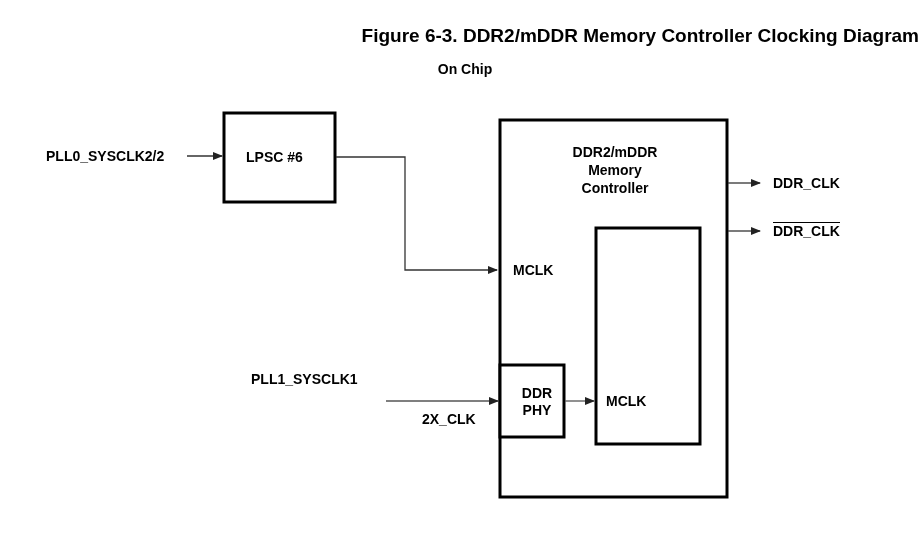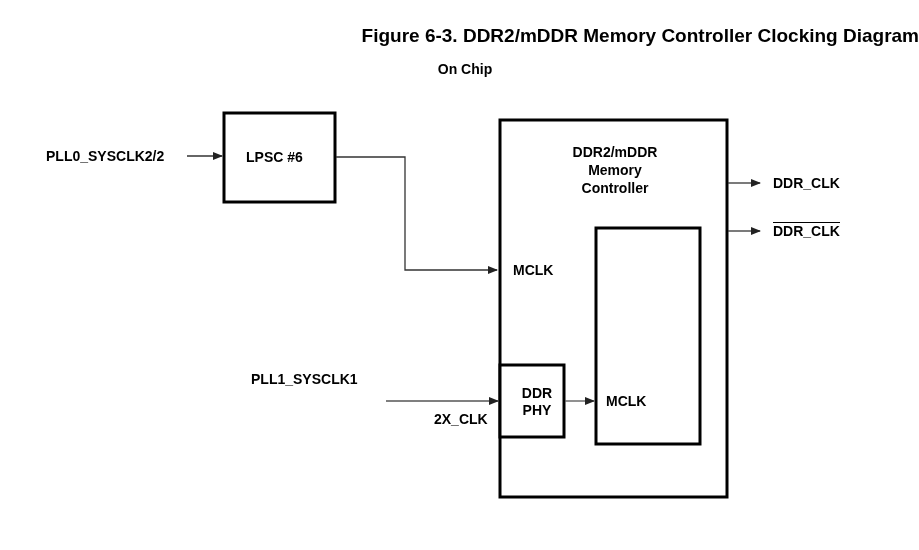--- a/index.html
+++ b/index.html
@@ -54,20 +54,20 @@
   <div>Memory</div>
   <div>Controller</div>
 </div>
 
 <div class="abs lbl" style="left:773px; top:175px;">DDR_CLK</div>
 <div class="abs lbl overline" style="left:773px; top:222px;">DDR_CLK</div>
 
 <div class="abs lbl" style="left:513px; top:262px;">MCLK</div>
 
 <div class="abs lbl" style="left:251px; top:371px;">PLL1_SYSCLK1</div>
-<div class="abs lbl" style="left:422px; top:411px;margin-left:12px;">2X_CLK</div>
+<div class="abs lbl" style="left:422px; top:411px;">2X_CLK</div>
 
 <div class="abs lbl ctr" style="left:502px; width:70px; top:385px; line-height:17px;">
   <div>DDR</div>
   <div>PHY</div>
 </div>
 
 <div class="abs lbl" style="left:606px; top:393px;text-align:right;">MCLK</div>
 
 </body></html>

